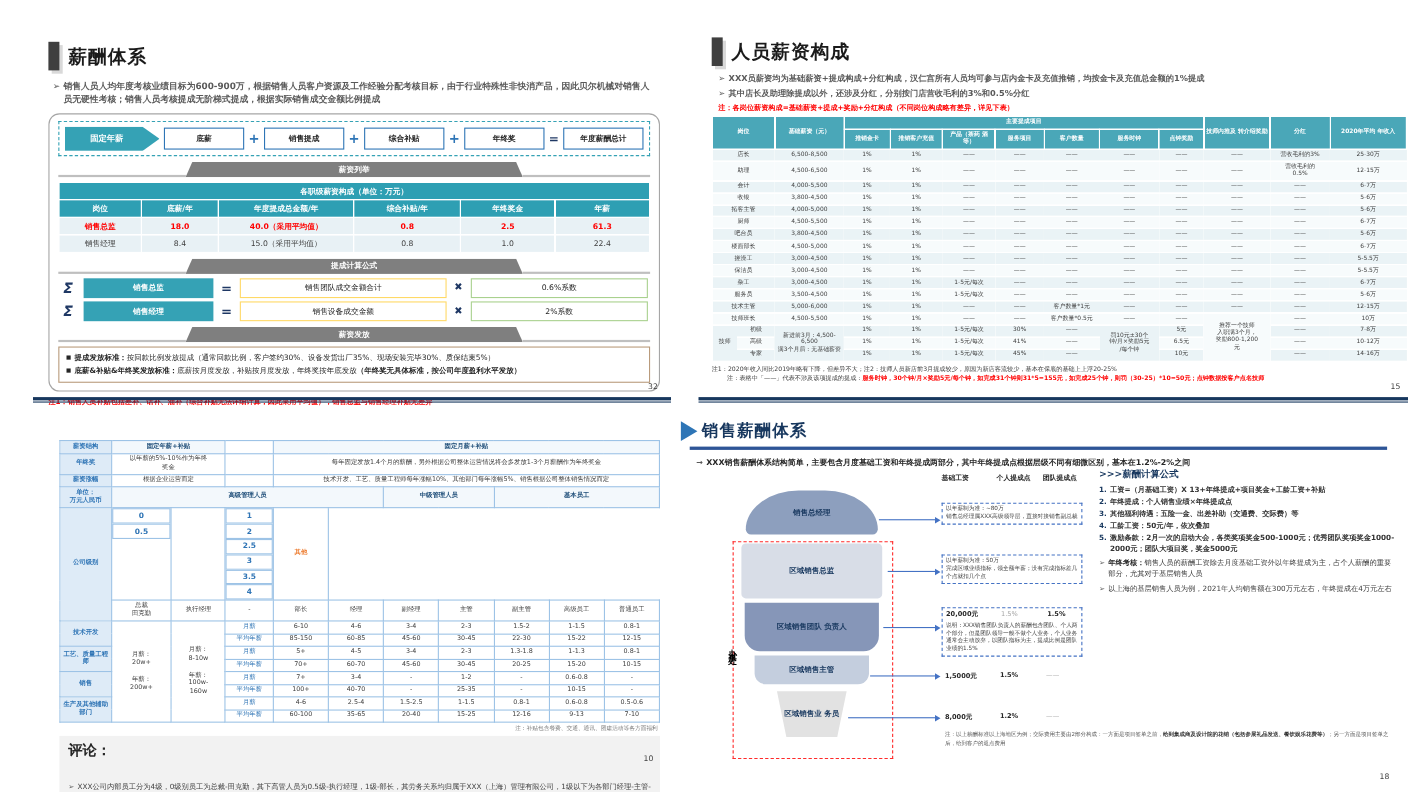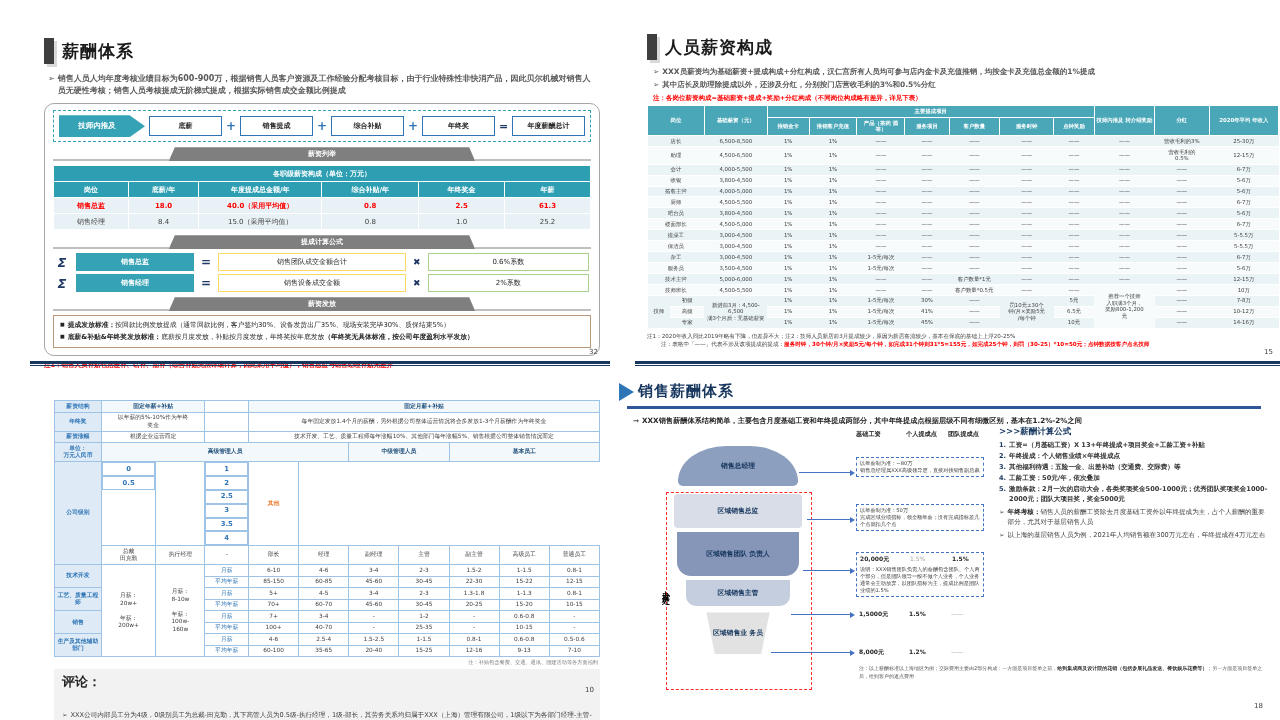--- a/index.html
+++ b/index.html
@@ -91,21 +91,21 @@
   .s4 .titleRow{gap:4px;}
   .tri{width:0;height:0;border-left:15px solid #2E75B6;border-top:9px solid transparent;border-bottom:9px solid transparent;flex:none;}
   .s4 h1{font-size:15px;color:#17375E;}
   .s4hr{height:3px;background:#2E5597;margin:5px 4px 0 8px;}
   .s4 .bullet{margin:7px 0 0 14px;font-size:7.2px;color:#262626;}
   .diagram{position:relative;height:270px;}
   .colHeads{position:absolute;left:237px;top:4px;width:126px;display:grid;
     grid-template-columns:50px 42px 34px;font-size:6.2px;font-weight:bold;color:#262626;}
   .bulb{position:absolute;left:55px;top:20px;width:128px;display:flex;flex-direction:column;align-items:center;}
   .lvl1{width:120px;height:40px;background:#8D9FBE;border-radius:60px 60px 6px 6px/44px 44px 6px 6px;margin-bottom:8px;}
-  .lvl2{width:128px;height:34px;background:#D8DDE7;border-radius:4px;margin-bottom:4px;}
+  .lvl2{width:128px;height:50px;background:#D8DDE7;border-radius:4px;margin-bottom:4px;}
   .lvl3{width:122px;height:44px;background:#8696B8;border-radius:0 0 14px 14px;margin-bottom:4px;}
   .lvl4{width:104px;height:26px;background:#C4CEDE;border-radius:0 0 10px 10px;margin-bottom:6px;}
   .lvl5{width:72px;height:42px;background:#E2E2E2;clip-path:polygon(6% 0,94% 0,82% 100%,18% 100%);}
   .lvl{display:flex;align-items:center;justify-content:center;text-align:left;
     font-size:6.8px;font-weight:bold;color:#17375E;line-height:1.25;}
   .officeLabel{position:absolute;left:40px;top:158px;writing-mode:vertical-rl;letter-spacing:3px;
     font-size:8px;font-weight:bold;color:#000;}
   .redDash{position:absolute;left:47px;top:66px;width:146px;height:198px;border:1px dashed #FF2A2A;}
   .arrow{position:absolute;height:1px;background:#4472C4;}
   .arrow::after{content:'';position:absolute;right:-4px;top:-2.5px;border-left:5px solid #4472C4;
@@ -134,21 +134,21 @@
   <div class="titleRow">
     <div class="tbar"></div>
     <h1>薪酬体系</h1>
   </div>
   <div class="bullet">
     <span class="bmark">➢</span>
     <span>销售人员人均年度考核业绩目标为600-900万，根据销售人员客户资源及工作经验分配考核目标，由于行业特殊性非快消产品，因此贝尔机械对销售人员无硬性考核；销售人员考核提成无阶梯式提成，根据实际销售成交金额比例提成</span>
   </div>
   <div class="panel">
     <div class="flowRow">
-      <div class="chev">技师内推及</div>
+      <div class="chev">固定年薪</div>
       <div class="fbox">底薪</div>
       <span class="plus">+</span>
       <div class="fbox">销售提成</div>
       <span class="plus">+</span>
       <div class="fbox">综合补贴</div>
       <span class="plus">+</span>
       <div class="fbox">年终奖</div>
       <span class="eqs">=</span>
       <div class="fbox">年度薪酬总计</div>
     </div>
@@ -187,21 +187,21 @@
             <td class="r">0.8</td>
             <td class="r">2.5</td>
             <td class="r">61.3</td>
           </tr>
           <tr>
             <td>销售经理</td>
             <td>8.4</td>
             <td>15.0（采用平均值）</td>
             <td>0.8</td>
             <td>1.0</td>
-            <td>25.2</td>
+            <td>22.4</td>
           </tr>
         </tbody>
       </table>
     <div class="grayWrap">
       <div class="grayLine"></div>
       <div class="grayBar">提成计算公式</div>
       <div class="grayLine"></div>
     </div>
     <div class="formRow">
       <span class="sigma">Σ</span>

